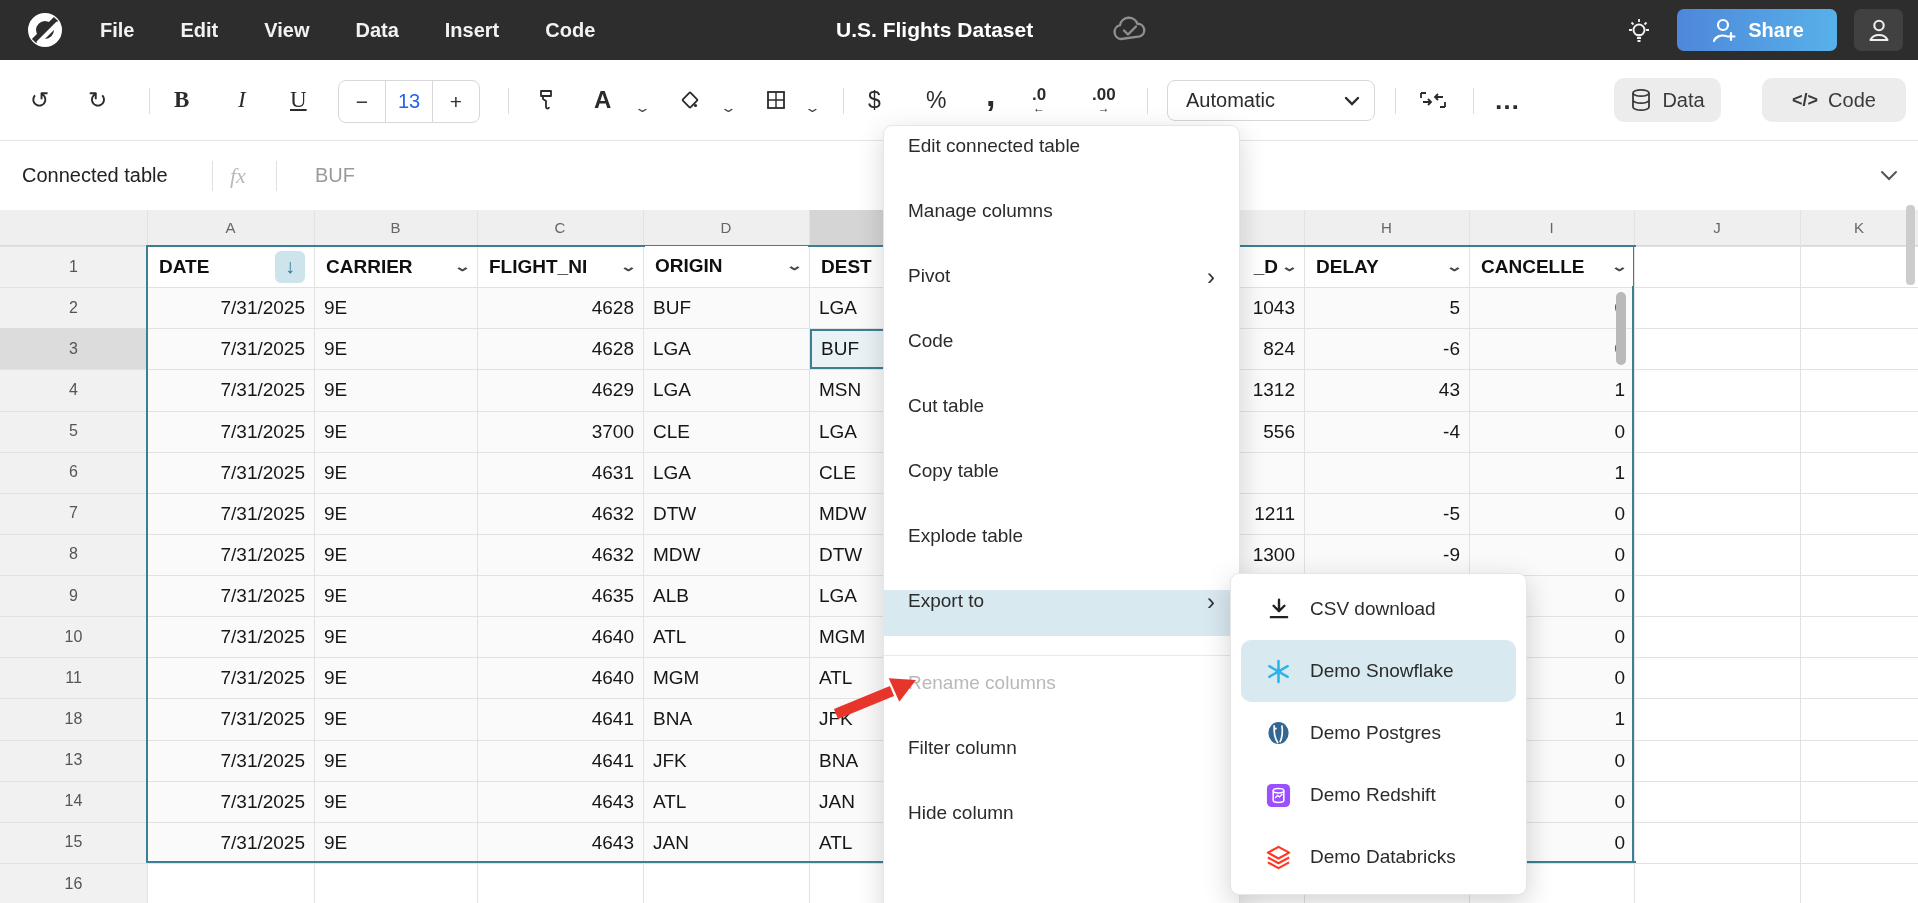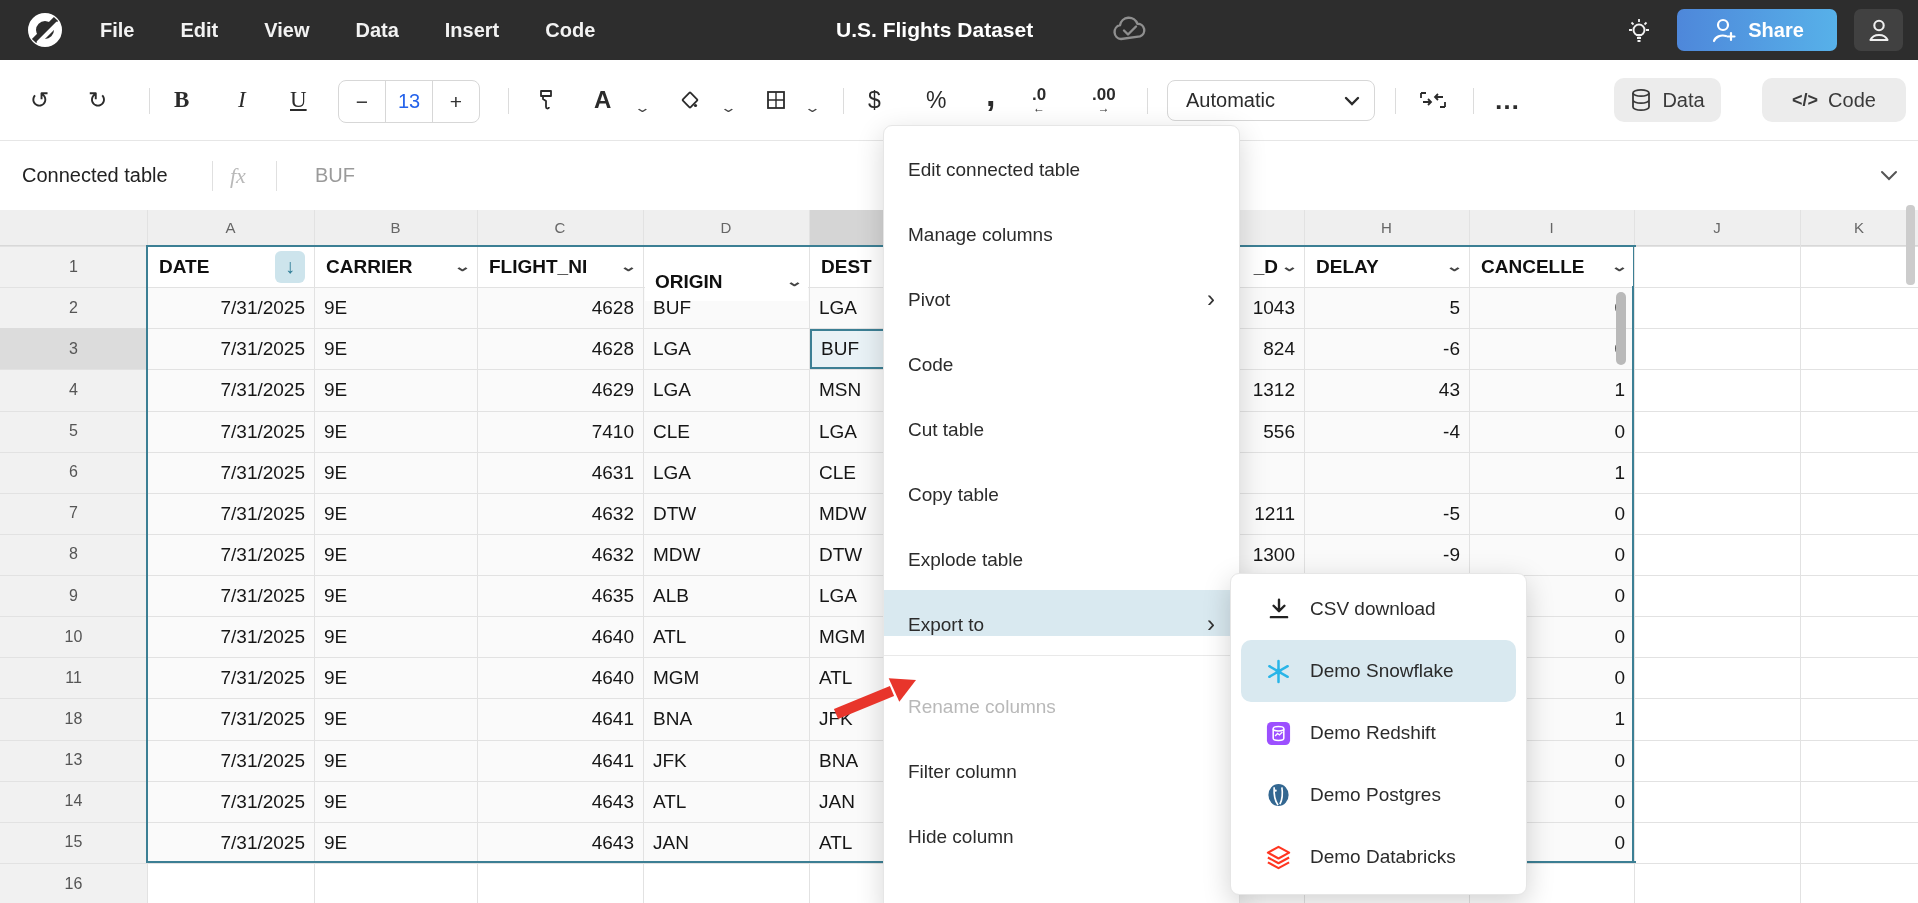--- a/index.html
+++ b/index.html
@@ -53,21 +53,21 @@
   .hcell{position:absolute;display:flex;align-items:center;font-weight:700;font-size:19px;color:#101010;padding:0 8px 0 10px;box-sizing:border-box;white-space:nowrap;overflow:hidden;background:#fff;}
   .hcell .chev{margin-left:auto;}
   .hcell.rfrag{justify-content:flex-end;}
   .hcell.rfrag .chev{margin-left:6px;}
   .sortbtn{margin-left:auto;width:30px;height:32px;border-radius:6px;background:#cde4ec;display:flex;align-items:center;justify-content:center;color:#2f7d96;font-size:20px;}
   .selcell{position:absolute;box-sizing:border-box;border:2px solid #3c7f94;background:#e9f2f6;display:flex;align-items:center;padding:0 9px;font-size:19px;color:#161616;}
   .thumb{position:absolute;background:#b9b9b9;border-radius:5px;}
   .wthumb{position:absolute;background:#cccccc;border-radius:4px;}
   
   .ctxmenu{left:883px;top:125px;width:357px;height:790px;background:#fff;border:1px solid #e6e6e6;border-radius:9px;box-shadow:0 8px 28px rgba(0,0,0,.16);box-sizing:border-box;padding-top:9px;z-index:30;}
-  .mi{height:46px;display:flex;align-items:flex-end;padding:0 24px;margin-bottom:19px;font-size:19px;color:#2b2b2b;box-sizing:border-box;}
+  .mi{height:46px;display:flex;align-items:flex-start;padding:0 24px;margin-bottom:19px;font-size:19px;color:#2b2b2b;box-sizing:border-box;}
   .mi .marrow{margin-left:auto;font-size:24px;color:#333;line-height:1;}
   .mi.hl{background:#d9e9f0;}
   .mi.disabled{color:#b9b9b9;}
   .msep{height:1px;background:#e9e9e9;margin:6px 0 16px 0;}
   .submenu{left:1230px;top:573px;width:297px;height:322px;background:#fff;border:1px solid #e6e6e6;border-radius:9px;box-shadow:0 8px 28px rgba(0,0,0,.18);box-sizing:border-box;padding-top:4px;z-index:40;}
   .si{height:62px;display:flex;align-items:center;padding:0 14px 0 24px;font-size:19px;color:#2b2b2b;box-sizing:border-box;border-radius:10px;margin:0 10px;}
   .si .ic{width:27px;height:27px;margin-right:18px;display:flex;align-items:center;justify-content:center;}
   .si.hl{background:#d9e9f0;}
   .redarrow{z-index:50;}
 </style>
@@ -274,21 +274,21 @@
         <div class="sortbtn">↓</div>
       </div>
       <div class="hcell" style="left: 316px; top: 247px; width: 160px; height: 39px;">
         <span>CARRIER</span>
         <span class="chev">⌄</span>
       </div>
       <div class="hcell" style="left: 479px; top: 247px; width: 163px; height: 39px;">
         <span>FLIGHT_NI</span>
         <span class="chev">⌄</span>
       </div>
-      <div class="hcell" style="left: 645px; top: 262px; width: 163px; height: 39px;">
+      <div class="hcell" style="left: 645px; top: 246px; width: 163px; height: 39px;">
         <span>ORIGIN</span>
         <span class="chev">⌄</span>
       </div>
       <div class="hcell" style="left: 811px; top: 247px; width: 163px; height: 39px;">
         <span>DEST</span>
         <span class="chev">⌄</span>
       </div>
       <div class="hcell" style="left: 977px; top: 247px; width: 163px; height: 39px;">
         <span></span>
       </div>
@@ -323,21 +323,21 @@
       <div class="cell r" style="left: 148px; top: 370.4px; width: 166px; height: 40.1px;">7/31/2025</div>
       <div class="cell" style="left: 315px; top: 370.4px; width: 162px; height: 40.1px;">9E</div>
       <div class="cell r" style="left: 478px; top: 370.4px; width: 165px; height: 40.1px;">4629</div>
       <div class="cell" style="left: 644px; top: 370.4px; width: 165px; height: 40.1px;">LGA</div>
       <div class="cell" style="left: 810px; top: 370.4px; width: 165px; height: 40.1px;">MSN</div>
       <div class="cell r" style="left: 1142px; top: 370.4px; width: 162px; height: 40.1px;">1312</div>
       <div class="cell r" style="left: 1305px; top: 370.4px; width: 164px; height: 40.1px;">43</div>
       <div class="cell r" style="left: 1470px; top: 370.4px; width: 164px; height: 40.1px;">1</div>
       <div class="cell r" style="left: 148px; top: 411.5px; width: 166px; height: 40.1px;">7/31/2025</div>
       <div class="cell" style="left: 315px; top: 411.5px; width: 162px; height: 40.1px;">9E</div>
-      <div class="cell r" style="left: 478px; top: 411.5px; width: 165px; height: 40.1px;">7410</div>
+      <div class="cell r" style="left: 478px; top: 411.5px; width: 165px; height: 40.1px;">3700</div>
       <div class="cell" style="left: 644px; top: 411.5px; width: 165px; height: 40.1px;">CLE</div>
       <div class="cell" style="left: 810px; top: 411.5px; width: 165px; height: 40.1px;">LGA</div>
       <div class="cell r" style="left: 1142px; top: 411.5px; width: 162px; height: 40.1px;">556</div>
       <div class="cell r" style="left: 1305px; top: 411.5px; width: 164px; height: 40.1px;">-4</div>
       <div class="cell r" style="left: 1470px; top: 411.5px; width: 164px; height: 40.1px;">0</div>
       <div class="cell r" style="left: 148px; top: 452.6px; width: 166px; height: 40.1px;">7/31/2025</div>
       <div class="cell" style="left: 315px; top: 452.6px; width: 162px; height: 40.1px;">9E</div>
       <div class="cell r" style="left: 478px; top: 452.6px; width: 165px; height: 40.1px;">4631</div>
       <div class="cell" style="left: 644px; top: 452.6px; width: 165px; height: 40.1px;">LGA</div>
       <div class="cell" style="left: 810px; top: 452.6px; width: 165px; height: 40.1px;">CLE</div>
@@ -462,38 +462,38 @@
               <line x1="4.5" y1="19.5" x2="23.5" y2="8.5"></line>
             </g>
             <circle cx="14" cy="14" r="3" fill="#29b5e8"></circle>
           </svg>
         </span>
         <span>Demo Snowflake</span>
       </div>
       <div class="si">
         <span class="ic">
           <svg width="27" height="27" viewBox="0 0 28 28">
+            <ellipse cx="14" cy="13.5" rx="10.5" ry="11.5" fill="#336791"></ellipse>
+            <path d="M9.5 5.5 C9 13 10 19 13.5 24" fill="none" stroke="#fff" stroke-width="1.7"></path>
+            <path d="M17.5 5.5 C18.5 12 18 18 15.5 23" fill="none" stroke="#fff" stroke-width="1.7"></path>
+            <circle cx="11" cy="9" r="1.2" fill="#fff"></circle>
+          </svg>
+        </span>
+        <span>Demo Postgres</span>
+      </div>
+      <div class="si">
+        <span class="ic">
+          <svg width="27" height="27" viewBox="0 0 28 28">
             <rect x="2" y="2" width="24" height="24" rx="5" fill="#9c4fff"></rect>
             <ellipse cx="14" cy="9" rx="5.5" ry="2.3" fill="none" stroke="#fff" stroke-width="1.6"></ellipse>
             <path d="M8.5 9 v10 c0 1.3 2.5 2.3 5.5 2.3 s5.5 -1 5.5 -2.3 v-10" fill="none" stroke="#fff" stroke-width="1.6"></path>
             <path d="M10.5 16.5 l2.5 -2.5 l2 1.5 l3 -3" fill="none" stroke="#fff" stroke-width="1.4"></path>
           </svg>
         </span>
         <span>Demo Redshift</span>
-      </div>
-      <div class="si">
-        <span class="ic">
-          <svg width="27" height="27" viewBox="0 0 28 28">
-            <ellipse cx="14" cy="13.5" rx="10.5" ry="11.5" fill="#336791"></ellipse>
-            <path d="M9.5 5.5 C9 13 10 19 13.5 24" fill="none" stroke="#fff" stroke-width="1.7"></path>
-            <path d="M17.5 5.5 C18.5 12 18 18 15.5 23" fill="none" stroke="#fff" stroke-width="1.7"></path>
-            <circle cx="11" cy="9" r="1.2" fill="#fff"></circle>
-          </svg>
-        </span>
-        <span>Demo Postgres</span>
       </div>
       <div class="si">
         <span class="ic">
           <svg width="27" height="27" viewBox="0 0 28 28">
             <g fill="none" stroke="#ff3621" stroke-width="2.2" stroke-linejoin="round">
               <path d="M14 3 L25 9 L14 15 L3 9 Z"></path>
               <path d="M3 14 L14 20 L25 14"></path>
               <path d="M3 19 L14 25 L25 19"></path>
             </g>
           </svg>

